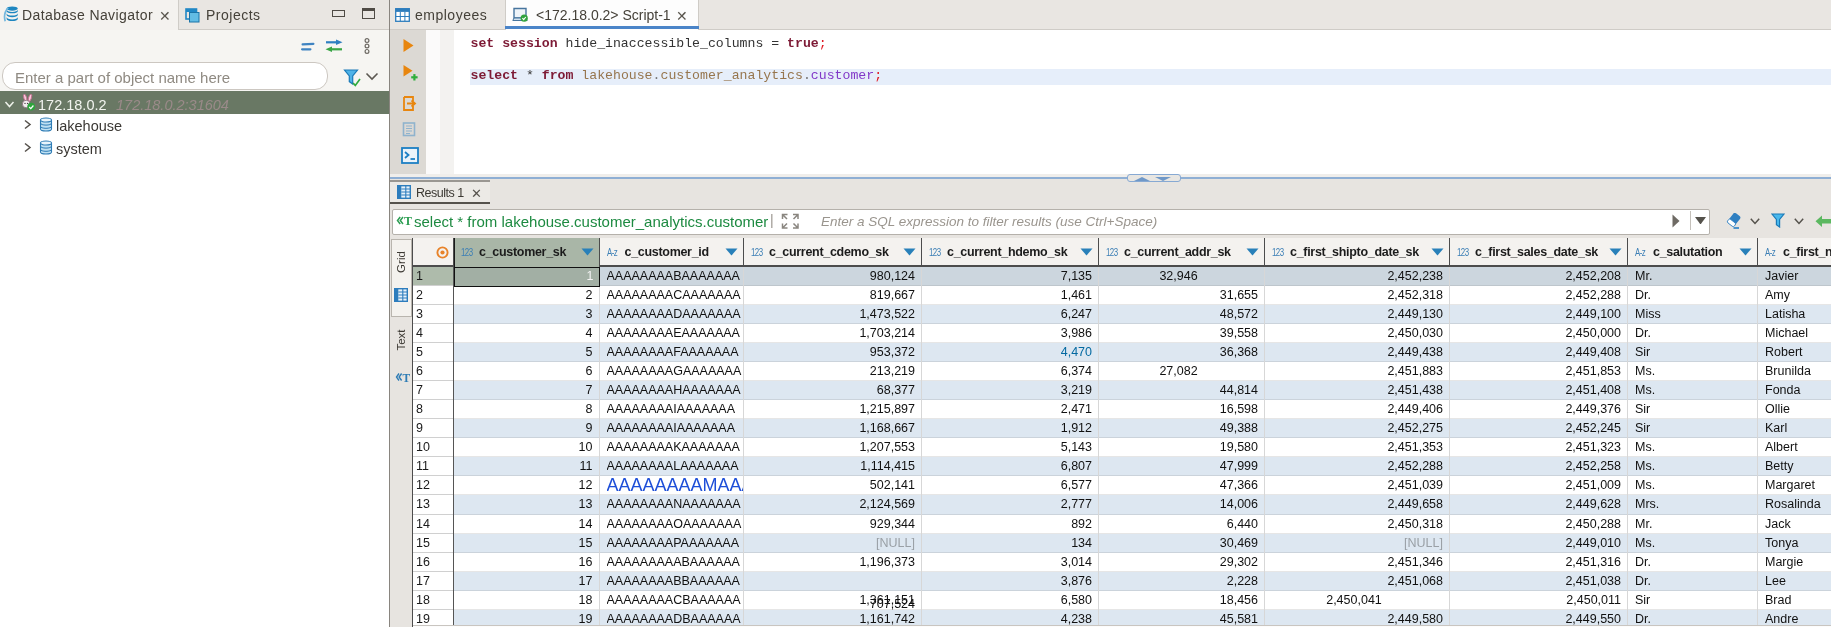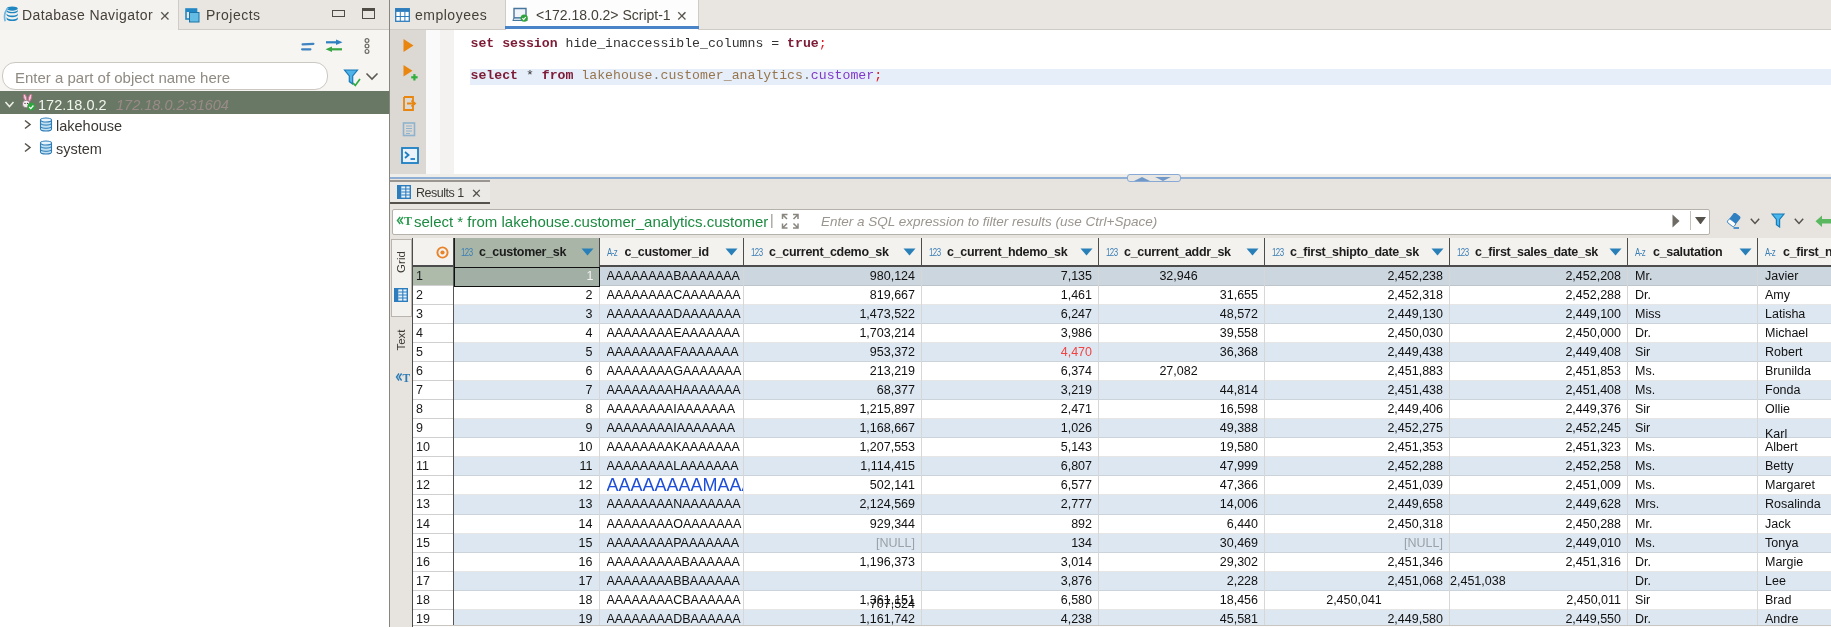--- a/index.html
+++ b/index.html
@@ -439,21 +439,21 @@
 <div class="abs trunc" style="left:744px;top:324.12px;width:171px;height:19.04px;font-size:12.5px;color:#111;text-align:right;line-height:19.04px;">1,703,214</div>
 <div class="abs trunc" style="left:922px;top:324.12px;width:170px;height:19.04px;font-size:12.5px;color:#111;text-align:right;line-height:19.04px;">3,986</div>
 <div class="abs trunc" style="left:1099px;top:324.12px;width:159px;height:19.04px;font-size:12.5px;color:#111;text-align:right;line-height:19.04px;">39,558</div>
 <div class="abs trunc" style="left:1265px;top:324.12px;width:178px;height:19.04px;font-size:12.5px;color:#111;text-align:right;line-height:19.04px;">2,450,030</div>
 <div class="abs trunc" style="left:1450px;top:324.12px;width:171px;height:19.04px;font-size:12.5px;color:#111;text-align:right;line-height:19.04px;">2,450,000</div>
 <div class="abs trunc" style="left:1635px;top:324.12px;width:122px;height:19.04px;font-size:12.5px;color:#111;line-height:19.04px;">Dr.</div>
 <div class="abs trunc" style="left:1765px;top:324.12px;width:66px;height:19.04px;font-size:12.5px;color:#111;line-height:19.04px;">Michael</div>
 <div class="abs trunc" style="left:454px;top:343.16px;width:138.5px;height:19.04px;font-size:12.5px;color:#111;text-align:right;line-height:19.04px;">5</div>
 <div class="abs trunc" style="left:606.5px;top:343.16px;width:136.5px;height:19.04px;font-size:12.5px;color:#111;line-height:19.04px;">AAAAAAAAFAAAAAAA</div>
 <div class="abs trunc" style="left:744px;top:343.16px;width:171px;height:19.04px;font-size:12.5px;color:#111;text-align:right;line-height:19.04px;">953,372</div>
-<div class="abs trunc" style="left:922px;top:343.16px;width:170px;height:19.04px;font-size:12.5px;color:#ef4444;text-align:right;line-height:19.04px;">4,470</div>
+<div class="abs trunc" style="left:922px;top:343.16px;width:170px;height:19.04px;font-size:12.5px;color:#0369a1;text-align:right;line-height:19.04px;">4,470</div>
 <div class="abs trunc" style="left:1099px;top:343.16px;width:159px;height:19.04px;font-size:12.5px;color:#111;text-align:right;line-height:19.04px;">36,368</div>
 <div class="abs trunc" style="left:1265px;top:343.16px;width:178px;height:19.04px;font-size:12.5px;color:#111;text-align:right;line-height:19.04px;">2,449,438</div>
 <div class="abs trunc" style="left:1450px;top:343.16px;width:171px;height:19.04px;font-size:12.5px;color:#111;text-align:right;line-height:19.04px;">2,449,408</div>
 <div class="abs trunc" style="left:1635px;top:343.16px;width:122px;height:19.04px;font-size:12.5px;color:#111;line-height:19.04px;">Sir</div>
 <div class="abs trunc" style="left:1765px;top:343.16px;width:66px;height:19.04px;font-size:12.5px;color:#111;line-height:19.04px;">Robert</div>
 <div class="abs trunc" style="left:454px;top:362.2px;width:138.5px;height:19.04px;font-size:12.5px;color:#111;text-align:right;line-height:19.04px;">6</div>
 <div class="abs trunc" style="left:606.5px;top:362.2px;width:136.5px;height:19.04px;font-size:12.5px;color:#111;line-height:19.04px;">AAAAAAAAGAAAAAAA</div>
 <div class="abs trunc" style="left:744px;top:362.2px;width:171px;height:19.04px;font-size:12.5px;color:#111;text-align:right;line-height:19.04px;">213,219</div>
 <div class="abs trunc" style="left:922px;top:362.2px;width:170px;height:19.04px;font-size:12.5px;color:#111;text-align:right;line-height:19.04px;">6,374</div>
 <div class="abs trunc" style="left:1099px;top:362.2px;width:159px;height:19.04px;font-size:12.5px;color:#111;text-align:center;line-height:19.04px;">27,082</div>
@@ -475,26 +475,26 @@
 <div class="abs trunc" style="left:744px;top:400.28px;width:171px;height:19.04px;font-size:12.5px;color:#111;text-align:right;line-height:19.04px;">1,215,897</div>
 <div class="abs trunc" style="left:922px;top:400.28px;width:170px;height:19.04px;font-size:12.5px;color:#111;text-align:right;line-height:19.04px;">2,471</div>
 <div class="abs trunc" style="left:1099px;top:400.28px;width:159px;height:19.04px;font-size:12.5px;color:#111;text-align:right;line-height:19.04px;">16,598</div>
 <div class="abs trunc" style="left:1265px;top:400.28px;width:178px;height:19.04px;font-size:12.5px;color:#111;text-align:right;line-height:19.04px;">2,449,406</div>
 <div class="abs trunc" style="left:1450px;top:400.28px;width:171px;height:19.04px;font-size:12.5px;color:#111;text-align:right;line-height:19.04px;">2,449,376</div>
 <div class="abs trunc" style="left:1635px;top:400.28px;width:122px;height:19.04px;font-size:12.5px;color:#111;line-height:19.04px;">Sir</div>
 <div class="abs trunc" style="left:1765px;top:400.28px;width:66px;height:19.04px;font-size:12.5px;color:#111;line-height:19.04px;">Ollie</div>
 <div class="abs trunc" style="left:454px;top:419.32px;width:138.5px;height:19.04px;font-size:12.5px;color:#111;text-align:right;line-height:19.04px;">9</div>
 <div class="abs trunc" style="left:606.5px;top:419.32px;width:136.5px;height:19.04px;font-size:12.5px;color:#111;line-height:19.04px;">AAAAAAAAIAAAAAAA</div>
 <div class="abs trunc" style="left:744px;top:419.32px;width:171px;height:19.04px;font-size:12.5px;color:#111;text-align:right;line-height:19.04px;">1,168,667</div>
-<div class="abs trunc" style="left:922px;top:419.32px;width:170px;height:19.04px;font-size:12.5px;color:#111;text-align:right;line-height:19.04px;">1,026</div>
+<div class="abs trunc" style="left:922px;top:419.32px;width:170px;height:19.04px;font-size:12.5px;color:#111;text-align:right;line-height:19.04px;">1,912</div>
 <div class="abs trunc" style="left:1099px;top:419.32px;width:159px;height:19.04px;font-size:12.5px;color:#111;text-align:right;line-height:19.04px;">49,388</div>
 <div class="abs trunc" style="left:1265px;top:419.32px;width:178px;height:19.04px;font-size:12.5px;color:#111;text-align:right;line-height:19.04px;">2,452,275</div>
 <div class="abs trunc" style="left:1450px;top:419.32px;width:171px;height:19.04px;font-size:12.5px;color:#111;text-align:right;line-height:19.04px;">2,452,245</div>
 <div class="abs trunc" style="left:1635px;top:419.32px;width:122px;height:19.04px;font-size:12.5px;color:#111;line-height:19.04px;">Sir</div>
-<div class="abs trunc" style="left:1765px;top:419.32px;width:66px;height:19.04px;font-size:12.5px;color:#111;line-height:19.04px;margin-top:6px;">Karl</div>
+<div class="abs trunc" style="left:1765px;top:419.32px;width:66px;height:19.04px;font-size:12.5px;color:#111;line-height:19.04px;">Karl</div>
 <div class="abs trunc" style="left:454px;top:438.36px;width:138.5px;height:19.04px;font-size:12.5px;color:#111;text-align:right;line-height:19.04px;">10</div>
 <div class="abs trunc" style="left:606.5px;top:438.36px;width:136.5px;height:19.04px;font-size:12.5px;color:#111;line-height:19.04px;">AAAAAAAAKAAAAAAA</div>
 <div class="abs trunc" style="left:744px;top:438.36px;width:171px;height:19.04px;font-size:12.5px;color:#111;text-align:right;line-height:19.04px;">1,207,553</div>
 <div class="abs trunc" style="left:922px;top:438.36px;width:170px;height:19.04px;font-size:12.5px;color:#111;text-align:right;line-height:19.04px;">5,143</div>
 <div class="abs trunc" style="left:1099px;top:438.36px;width:159px;height:19.04px;font-size:12.5px;color:#111;text-align:right;line-height:19.04px;">19,580</div>
 <div class="abs trunc" style="left:1265px;top:438.36px;width:178px;height:19.04px;font-size:12.5px;color:#111;text-align:right;line-height:19.04px;">2,451,353</div>
 <div class="abs trunc" style="left:1450px;top:438.36px;width:171px;height:19.04px;font-size:12.5px;color:#111;text-align:right;line-height:19.04px;">2,451,323</div>
 <div class="abs trunc" style="left:1635px;top:438.36px;width:122px;height:19.04px;font-size:12.5px;color:#111;line-height:19.04px;">Ms.</div>
 <div class="abs trunc" style="left:1765px;top:438.36px;width:66px;height:19.04px;font-size:12.5px;color:#111;line-height:19.04px;">Albert</div>
 <div class="abs trunc" style="left:454px;top:457.4px;width:138.5px;height:19.04px;font-size:12.5px;color:#111;text-align:right;line-height:19.04px;">11</div>
@@ -550,21 +550,21 @@
 <div class="abs trunc" style="left:1265px;top:552.6px;width:178px;height:19.04px;font-size:12.5px;color:#111;text-align:right;line-height:19.04px;">2,451,346</div>
 <div class="abs trunc" style="left:1450px;top:552.6px;width:171px;height:19.04px;font-size:12.5px;color:#111;text-align:right;line-height:19.04px;">2,451,316</div>
 <div class="abs trunc" style="left:1635px;top:552.6px;width:122px;height:19.04px;font-size:12.5px;color:#111;line-height:19.04px;">Dr.</div>
 <div class="abs trunc" style="left:1765px;top:552.6px;width:66px;height:19.04px;font-size:12.5px;color:#111;line-height:19.04px;">Margie</div>
 <div class="abs trunc" style="left:454px;top:571.64px;width:138.5px;height:19.04px;font-size:12.5px;color:#111;text-align:right;line-height:19.04px;">17</div>
 <div class="abs trunc" style="left:606.5px;top:571.64px;width:136.5px;height:19.04px;font-size:12.5px;color:#111;line-height:19.04px;">AAAAAAAABBAAAAAA</div>
 <div class="abs trunc" style="left:744px;top:571.64px;width:171px;height:19.04px;font-size:12.5px;color:#111;text-align:right;line-height:19.04px;margin-top:23px;">707,524</div>
 <div class="abs trunc" style="left:922px;top:571.64px;width:170px;height:19.04px;font-size:12.5px;color:#111;text-align:right;line-height:19.04px;">3,876</div>
 <div class="abs trunc" style="left:1099px;top:571.64px;width:159px;height:19.04px;font-size:12.5px;color:#111;text-align:right;line-height:19.04px;">2,228</div>
 <div class="abs trunc" style="left:1265px;top:571.64px;width:178px;height:19.04px;font-size:12.5px;color:#111;text-align:right;line-height:19.04px;">2,451,068</div>
-<div class="abs trunc" style="left:1450px;top:571.64px;width:171px;height:22px;font-size:12.5px;color:#111;text-align:left;line-height:19.04px;">2,451,038</div>
+<div class="abs trunc" style="left:1450px;top:571.64px;width:171px;height:22px;font-size:12.5px;color:#111;text-align:right;line-height:19.04px;">2,451,038</div>
 <div class="abs trunc" style="left:1635px;top:571.64px;width:122px;height:19.04px;font-size:12.5px;color:#111;line-height:19.04px;">Dr.</div>
 <div class="abs trunc" style="left:1765px;top:571.64px;width:66px;height:19.04px;font-size:12.5px;color:#111;line-height:19.04px;">Lee</div>
 <div class="abs trunc" style="left:454px;top:590.68px;width:138.5px;height:19.04px;font-size:12.5px;color:#111;text-align:right;line-height:19.04px;">18</div>
 <div class="abs trunc" style="left:606.5px;top:590.68px;width:136.5px;height:19.04px;font-size:12.5px;color:#111;line-height:19.04px;">AAAAAAAACBAAAAAA</div>
 <div class="abs trunc" style="left:744px;top:590.68px;width:171px;height:19.04px;font-size:12.5px;color:#111;text-align:right;line-height:19.04px;">1,361,151</div>
 <div class="abs trunc" style="left:922px;top:590.68px;width:170px;height:19.04px;font-size:12.5px;color:#111;text-align:right;line-height:19.04px;">6,580</div>
 <div class="abs trunc" style="left:1099px;top:590.68px;width:159px;height:19.04px;font-size:12.5px;color:#111;text-align:right;line-height:19.04px;">18,456</div>
 <div class="abs trunc" style="left:1265px;top:590.68px;width:178px;height:19.04px;font-size:12.5px;color:#111;text-align:center;line-height:19.04px;">2,450,041</div>
 <div class="abs trunc" style="left:1450px;top:590.68px;width:171px;height:19.04px;font-size:12.5px;color:#111;text-align:right;line-height:19.04px;">2,450,011</div>
 <div class="abs trunc" style="left:1635px;top:590.68px;width:122px;height:19.04px;font-size:12.5px;color:#111;line-height:19.04px;">Sir</div>

